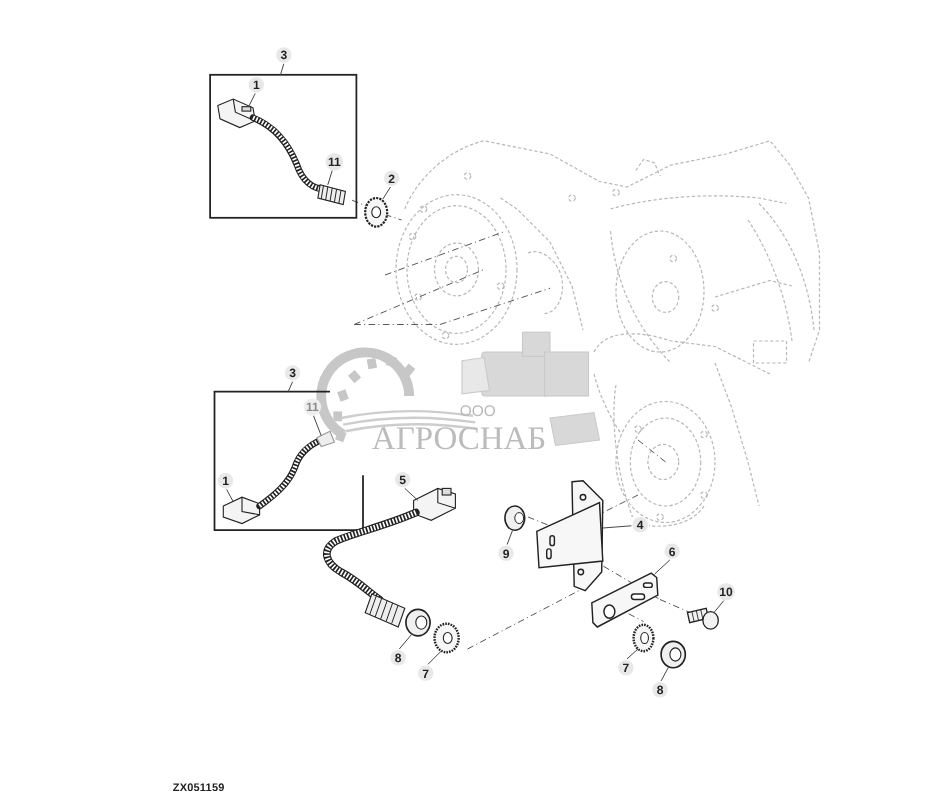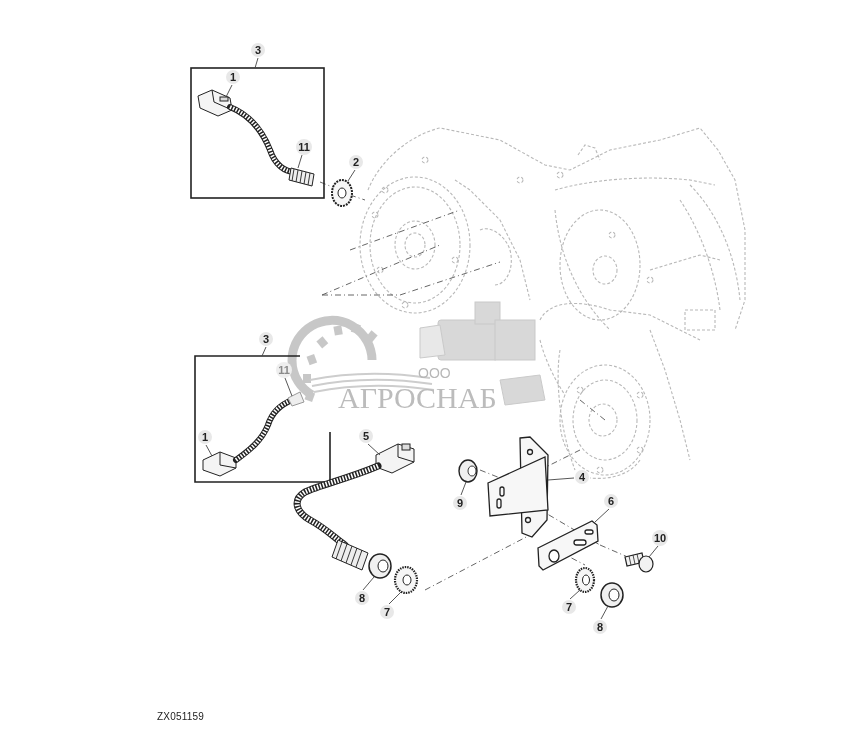--- a/index.html
+++ b/index.html
@@ -3,21 +3,21 @@
 <meta charset="utf-8">
 <style>
   html, body { margin: 0; padding: 0; background: #ffffff; }
   body { width: 841px; height: 731px; position: relative; overflow: hidden;
          font-family: "Liberation Sans", sans-serif; }
   #diagram { position: absolute; left: 0; top: 0; width: 841px; height: 731px; }
   .callout-text { font-family: "Liberation Sans", sans-serif; font-weight: bold; font-size: 11px; fill: #222; }
   .watermark-text { font-family: "Liberation Serif", serif; font-size: 30px; fill: #b5b5b5; letter-spacing: 0px; }
   .watermark-small { font-family: "Liberation Sans", sans-serif; font-size: 14px; fill: #b0b0b0; }
   .figure-id { position: absolute; left: 157px; top: 711px; font-family: "Liberation Sans", sans-serif;
-               font-weight: normal; font-size: 10px; color: #222; letter-spacing: 0.2px; }
+               font-weight: bold; font-size: 10px; color: #222; letter-spacing: 0.2px; }
 </style>
 </head>
 <body>
 
 <svg id="diagram" viewBox="0 0 841 731" xmlns="http://www.w3.org/2000/svg">
 
   <g fill="none" stroke="#b8b8b8" stroke-width="1.1" stroke-dasharray="3,2">
 
     <path d="M368,190 C380,160 410,135 440,128 L500,140 L545,165 L570,170 L610,150 L660,140 L700,128 L718,150 L735,180 L745,230 L745,300 L735,330"></path>
 

